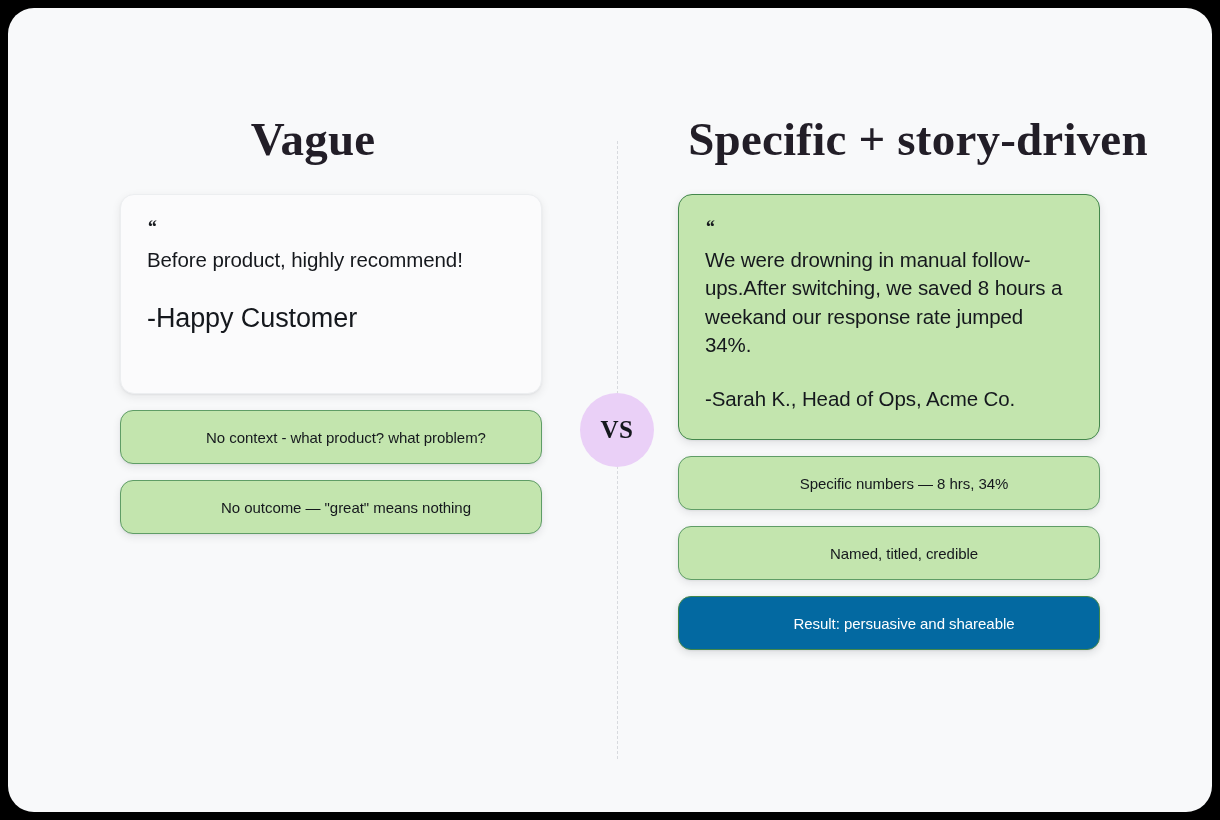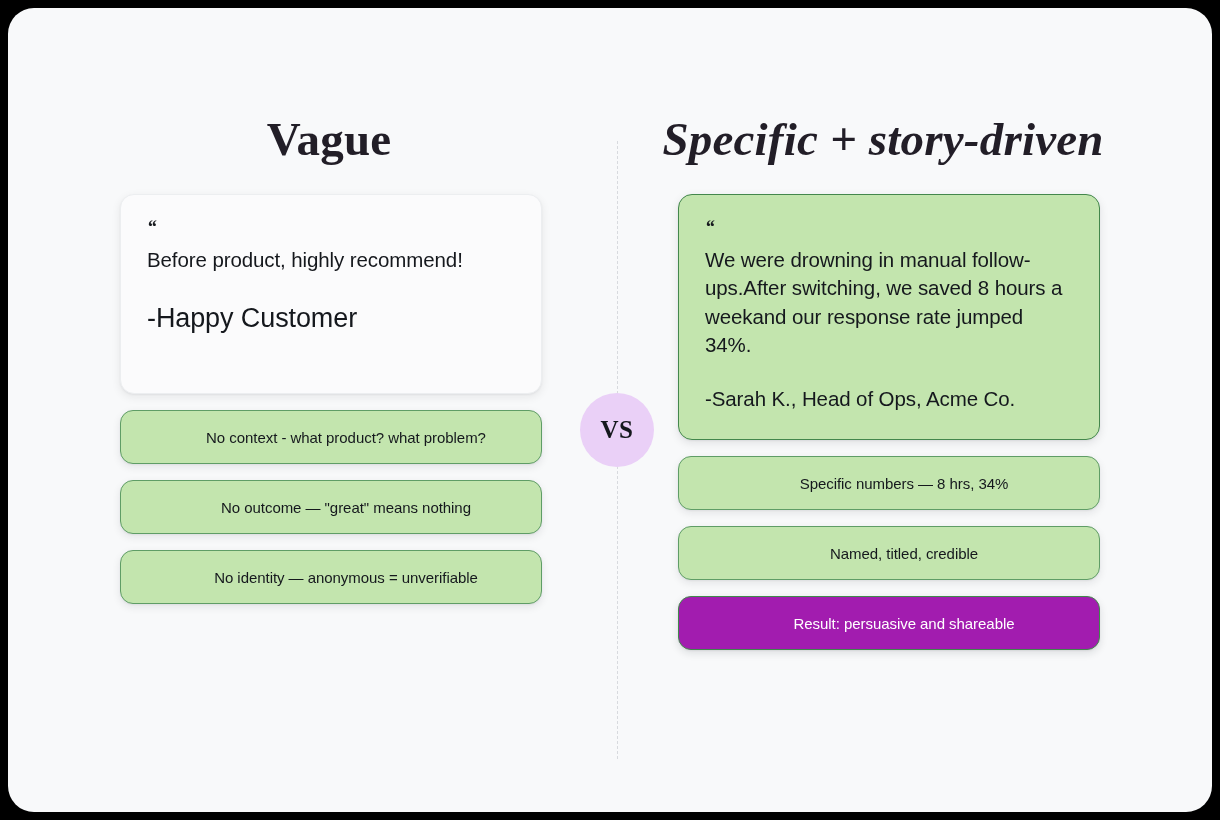--- a/index.html
+++ b/index.html
@@ -36,22 +36,22 @@
     position:absolute;
     top:104px;
     font-family:"Liberation Serif", serif;
     font-size:47px;
     font-weight:700;
     color:#221e27;
     text-align:center;
     letter-spacing:0.2px;
     white-space:nowrap;
   }
-  .heading.left  { left:16px;   width:610px; }
-  .heading.right { left:578px; width:594px;font-style:italic; }
+  .heading.left  { left:0;   width:610px; }
+  .heading.right { left:613px; width:594px; }
 
   
   .col { position:absolute; top:186px; }
   .col.left  { left:112px; width:430px; }
   .col.right { left:670px; width:430px; }
 
   
   .quote-card {
     position:relative;
     width:422px;
@@ -115,21 +115,21 @@
     color:#15181d;
     box-shadow:0 3px 8px rgba(20,24,31,.09), 0 1px 2px rgba(20,24,31,.05);
   }
   .pill.white {
     background:#fbfbfc;
     border:1px solid #eceef0;
     color:#15181d;
     box-shadow:0 3px 8px rgba(20,24,31,.09), 0 1px 2px rgba(20,24,31,.05);
   }
   .pill.solid {
-    background:#a21caf;
+    background:#0369a1;
     border:1px solid #41874b;
     color:#ffffff;
     box-shadow:0 3px 8px rgba(20,24,31,.12), 0 1px 2px rgba(20,24,31,.06);
   }
   .gap-top { margin-top:16px;padding-left:44px; }
 
   
   .vs-badge {
     position:absolute;
     left:572px; top:385px;
@@ -161,21 +161,20 @@
     <div class="col left">
 
       <div class="quote-card plain">
         <span class="qmark">“</span>
         <div class="qbody">Before product, highly recommend!</div>
         <div class="qattr">-Happy Customer</div>
       </div>
 
       <div class="pill green gap-top">No context - what product? what problem?</div>
       <div class="pill green gap-top">No outcome — "great" means nothing</div>
-      <div class="pill green gap-top">No identity — anonymous = unverifiable</div>
 
     </div>
 
     <div class="col right">
 
       <div class="quote-card good">
         <span class="qmark">“</span>
         <div class="qbody">We were drowning in manual follow-ups.After switching, we saved 8 hours a weekand our response rate jumped 34%.</div>
         <div class="qattr">-Sarah K., Head of Ops, Acme Co.</div>
       </div>

